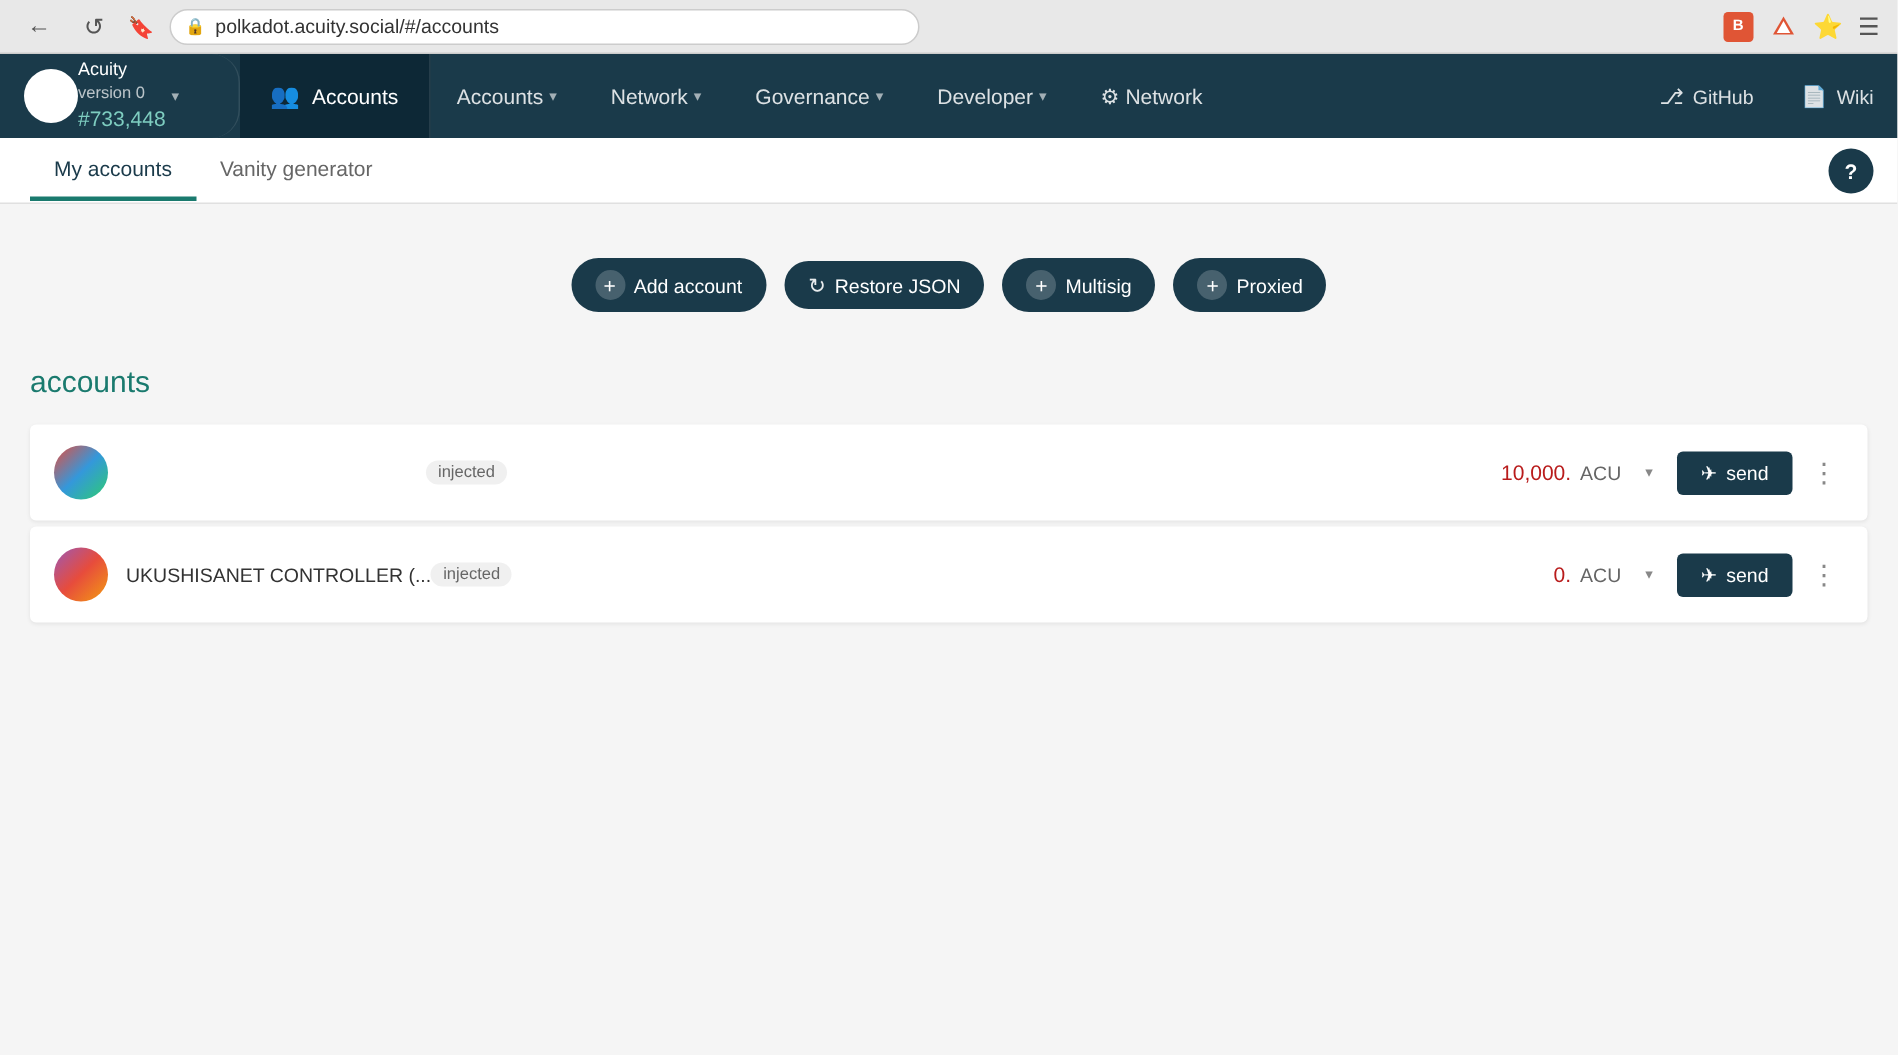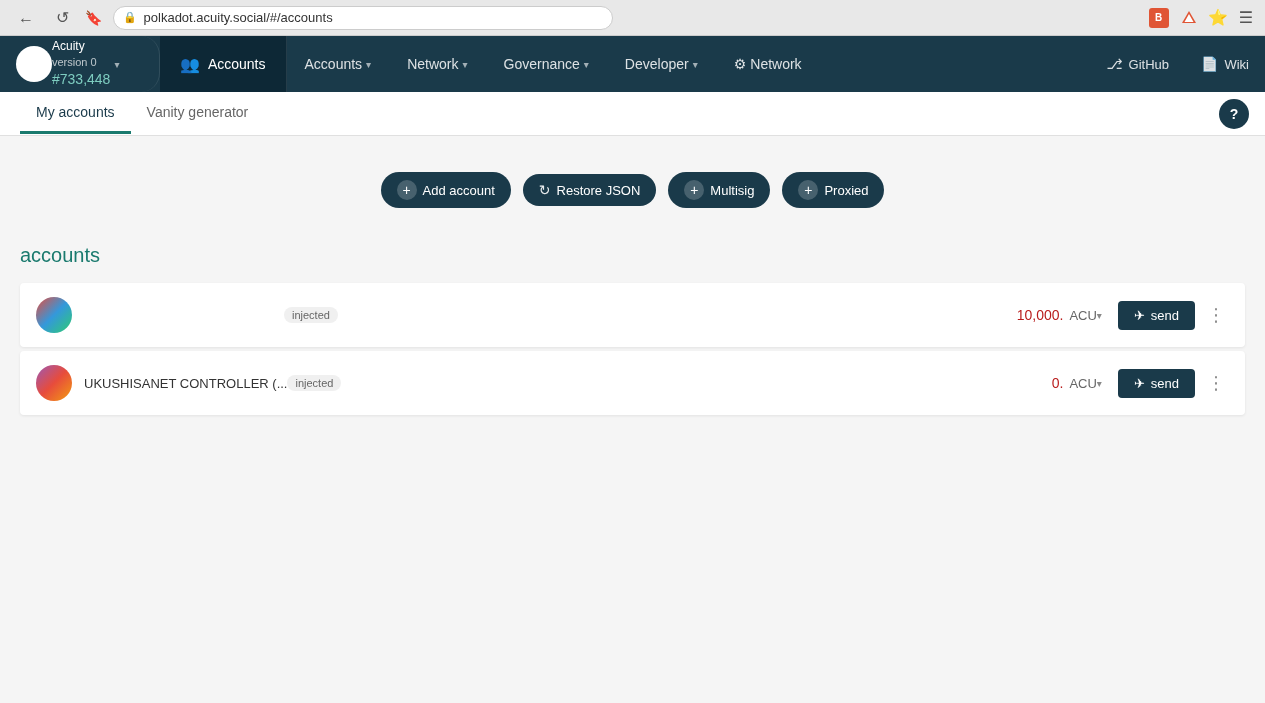--- a/index.html
+++ b/index.html
@@ -262,21 +262,21 @@
     .account-spacer { flex: 1; }
     .account-balance {
       font-size: 14px;
       color: #b91c1c;
       font-weight: 500;
       margin-right: 6px;
     }
     .account-currency-wrap {
       display: flex;
       align-items: center;
-      gap: 0;
+      gap: 16px;
       margin-right: 16px;
     }
     .account-currency {
       font-size: 13px;
       color: #666;
     }
     .currency-dropdown {
       font-size: 10px;
       color: #888;
       cursor: pointer;

